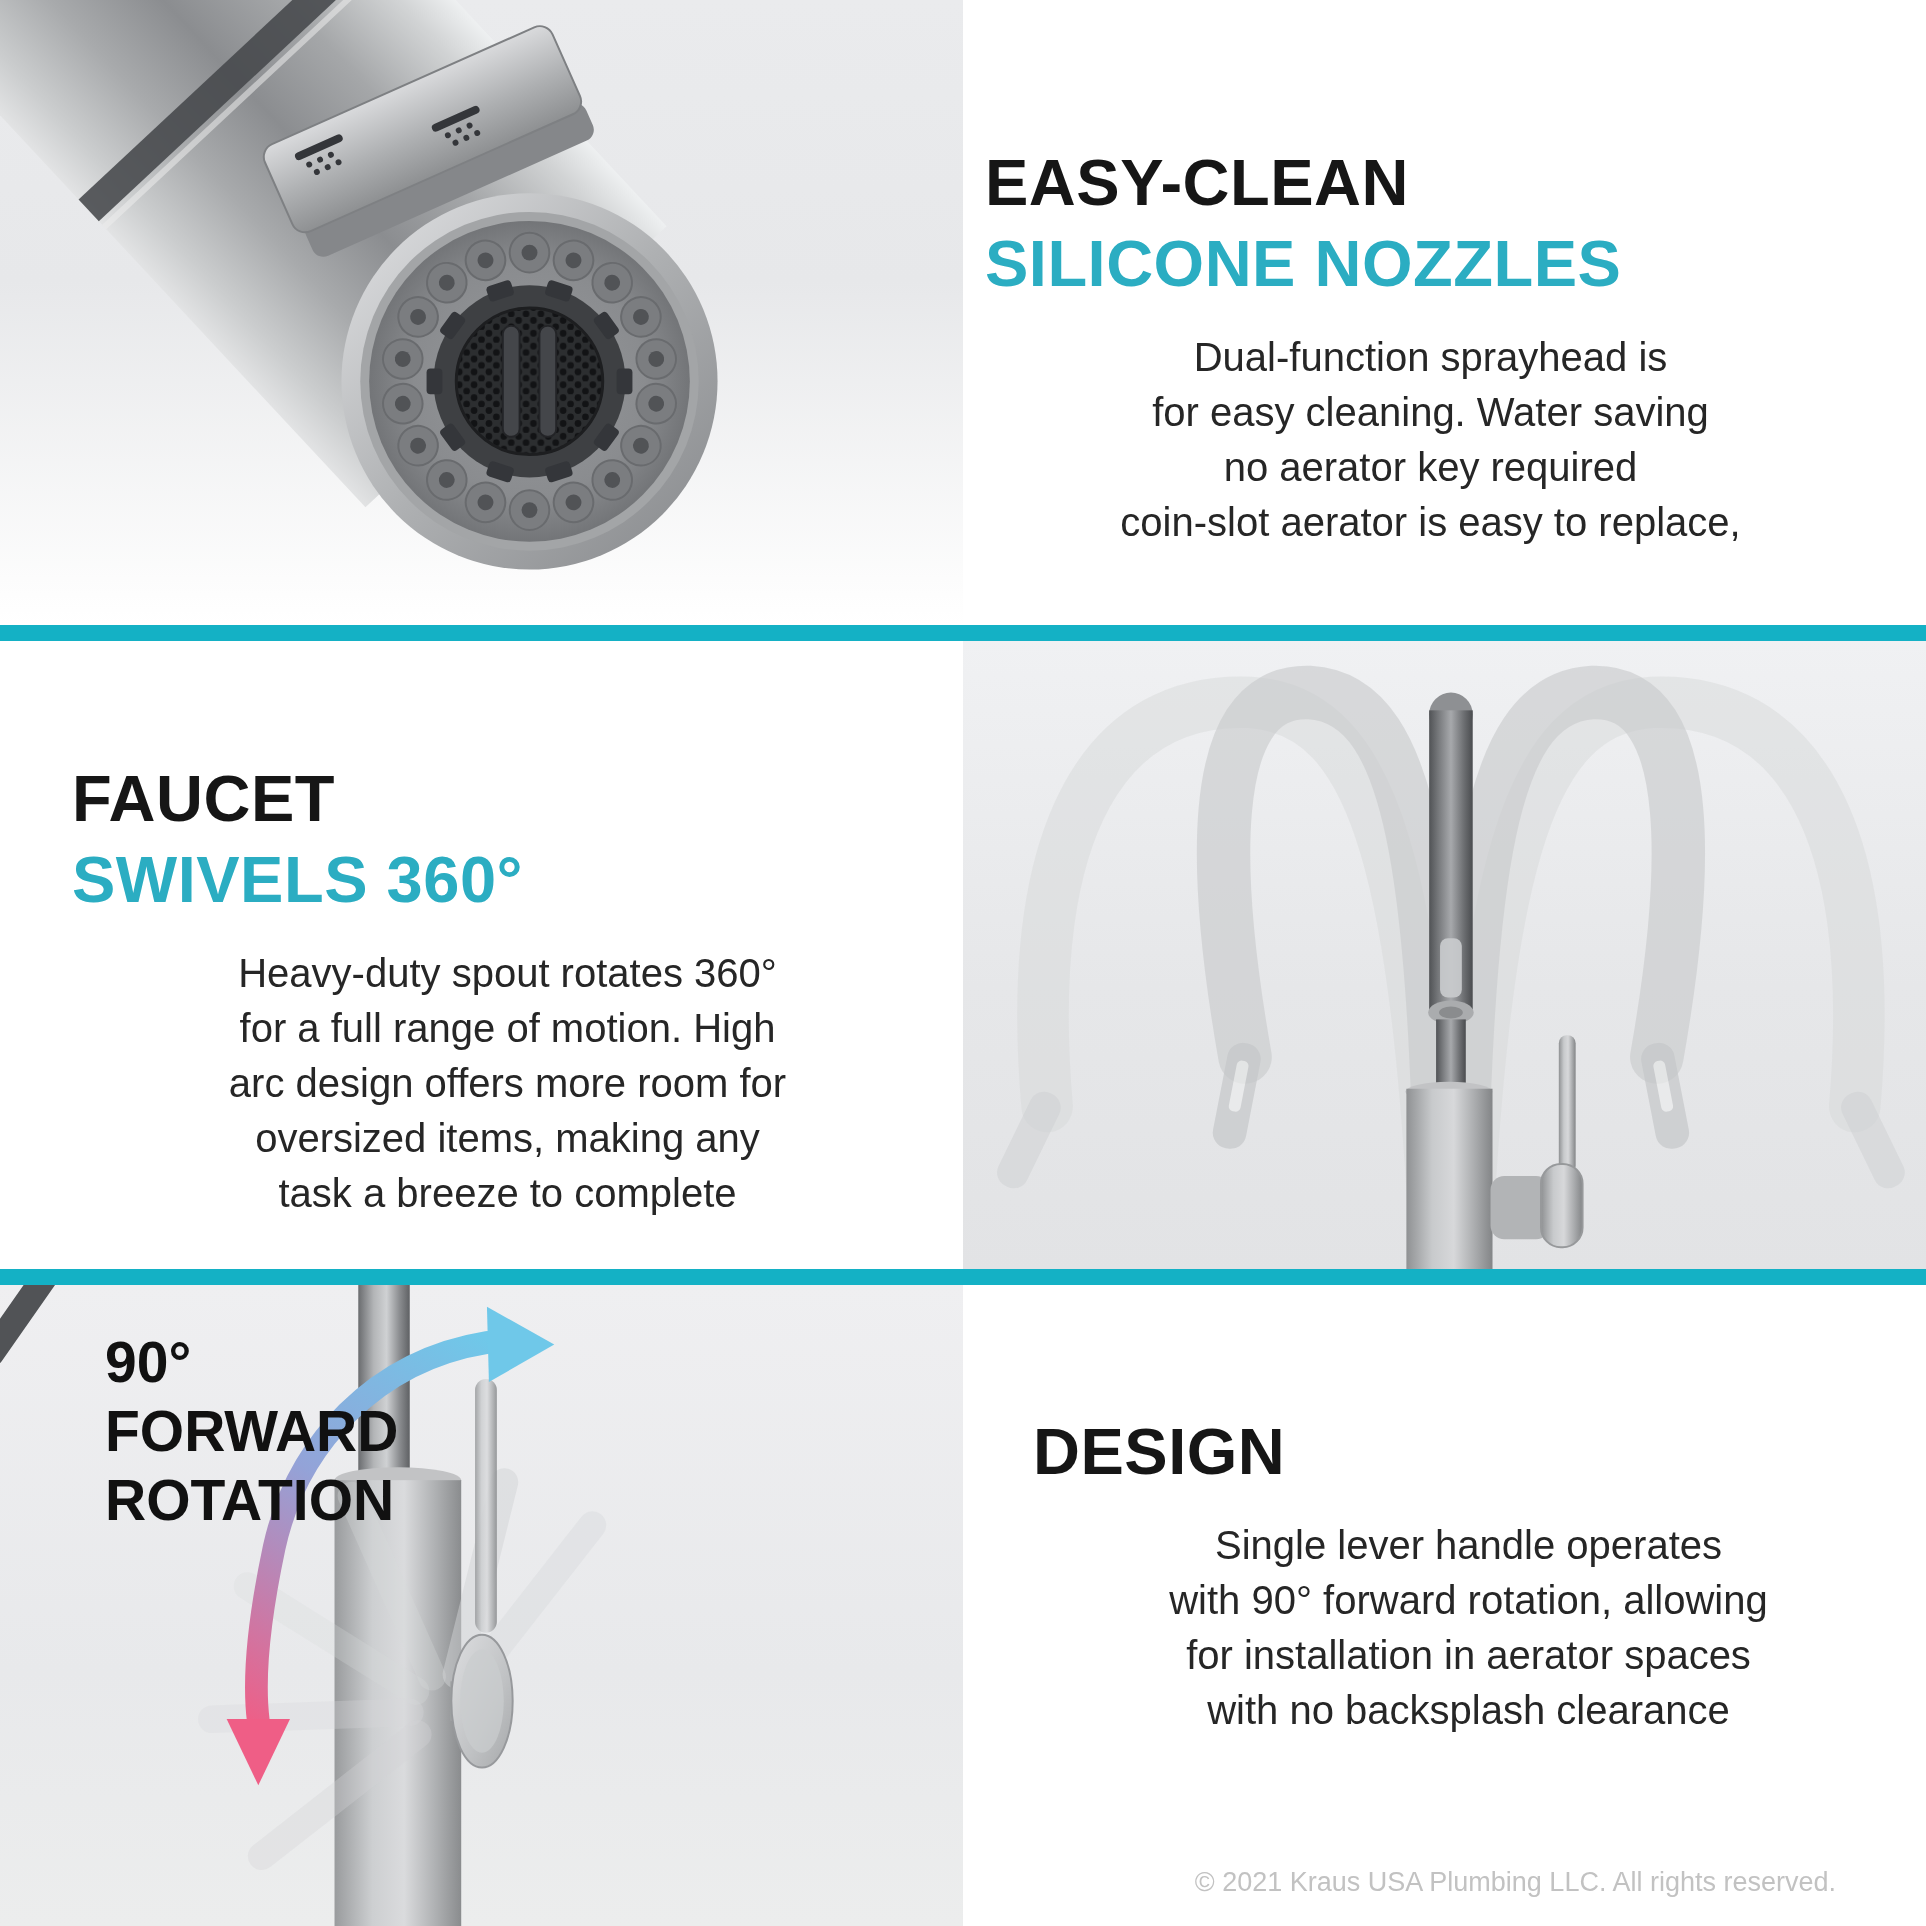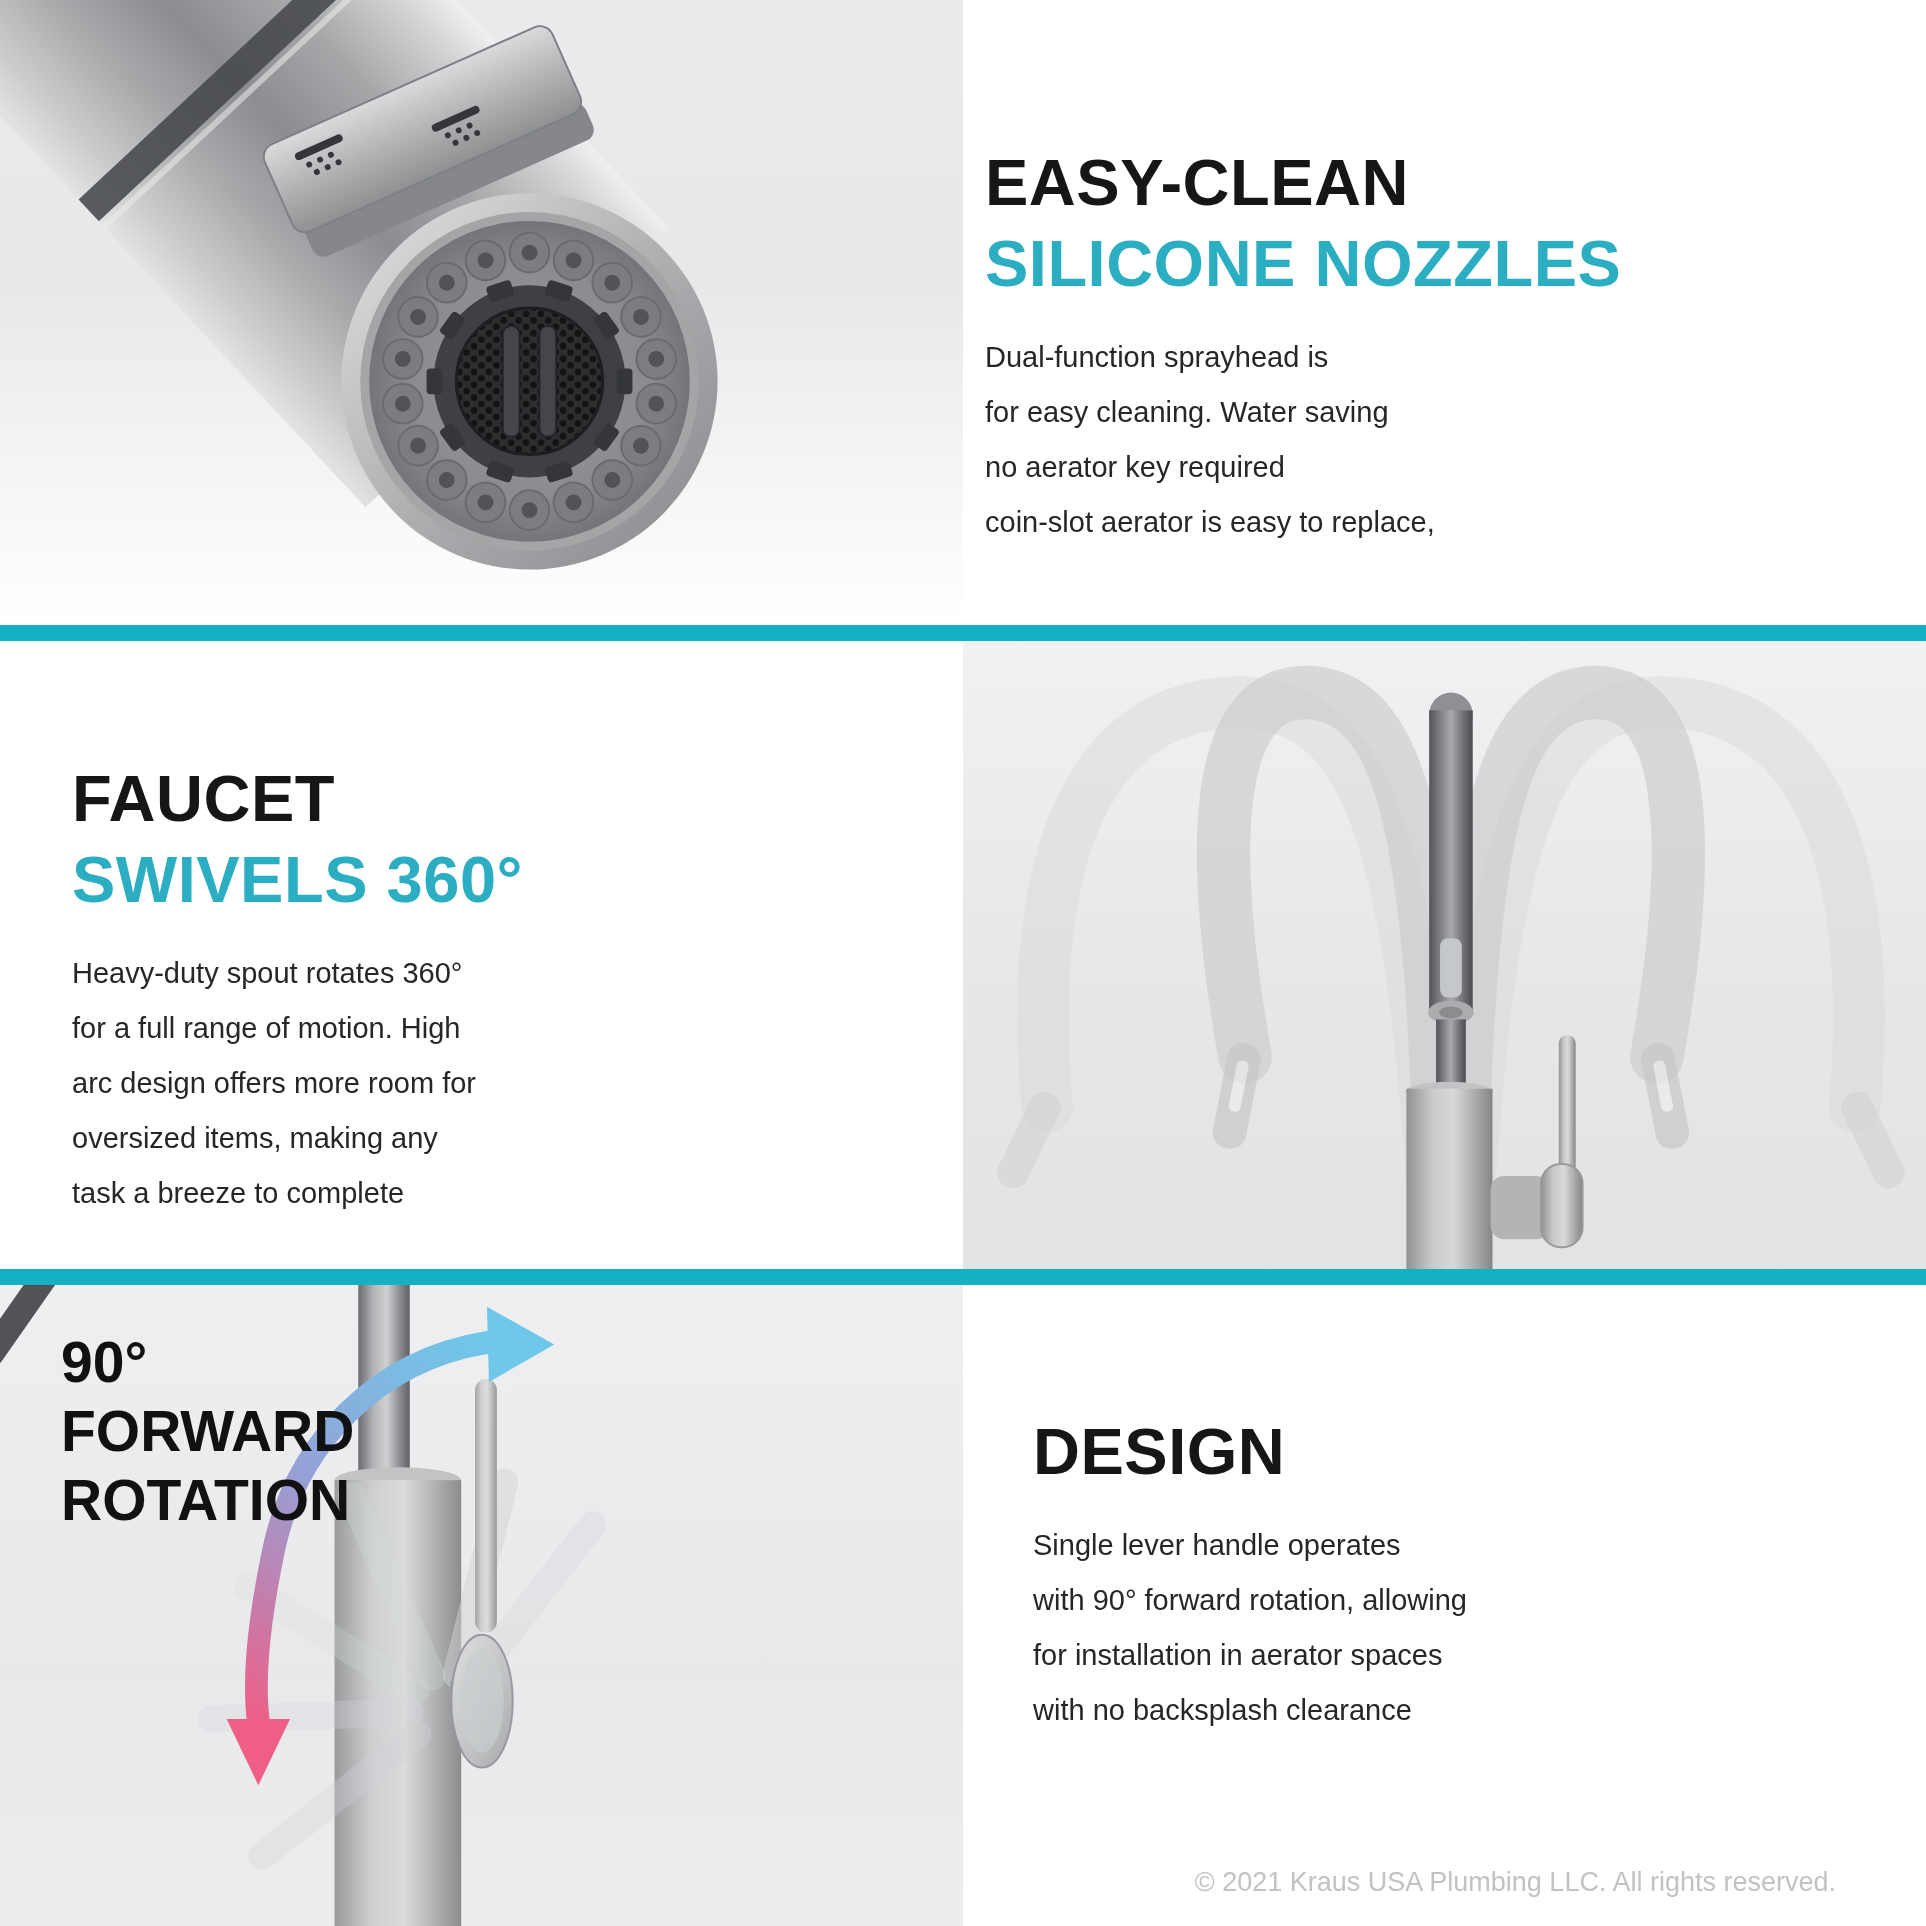--- a/index.html
+++ b/index.html
@@ -24,23 +24,23 @@
   .divider-1{top:625px;}
   .divider-2{top:1269px;}
   .tblock{position:absolute;}
   .tb-easyclean{left:985px;top:99px;width:891px;}
   .tb-swivel{left:72px;top:715px;width:871px;}
   .tb-handle{left:1033px;top:1368px;width:871px;}
   .h{font-size:65px;font-weight:700;line-height:81px;letter-spacing:0.5px;white-space:nowrap;}
   .h.dark{color:var(--heading-dark);margin-top:43px;}
   .h.teal{color:var(--heading-teal);}
   .bodytext{margin-top:26px;}
-  .bl{font-size:29px;line-height:55px;color:var(--body-text);white-space:nowrap;}
+  .bl{font-size:40px;line-height:55px;color:var(--body-text);white-space:nowrap;text-align:center;}
   .overlay-label{position:absolute;left:61px;top:1328px;}
-  .ol-line{font-size:57px;font-weight:700;line-height:69px;color:#111111;white-space:nowrap;}
+  .ol-line{font-size:57px;font-weight:700;line-height:69px;color:#111111;white-space:nowrap;margin-left:44px;}
   .footer{
     position:absolute;right:91px;top:1867px;
     font-size:27px;color:var(--footer-text);white-space:nowrap;text-align:right;
   }
 </style>
 </head>
 <body>
 
 <div class="card card-sprayhead">
   <svg viewBox="0 0 973 631" preserveAspectRatio="none">

